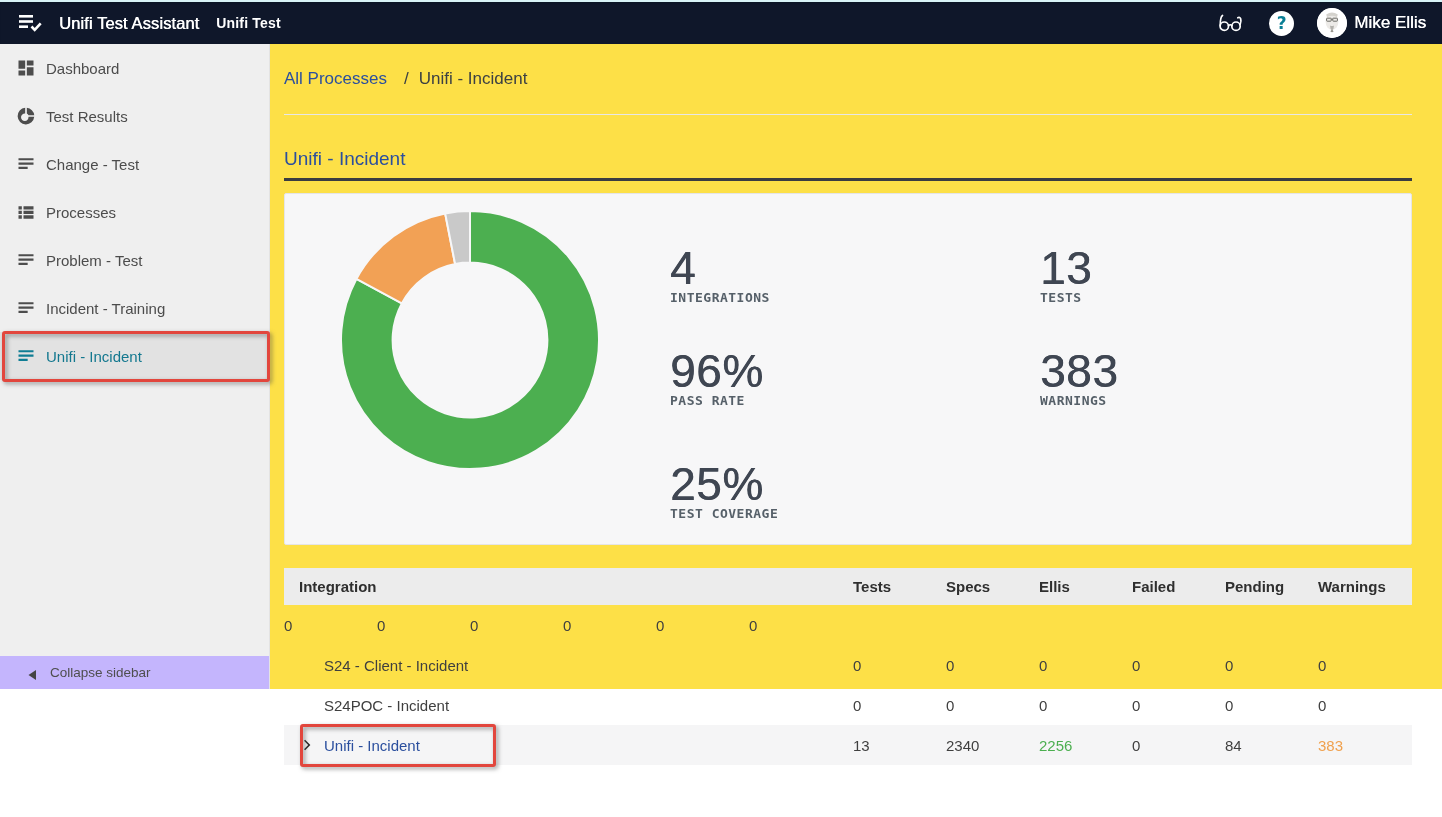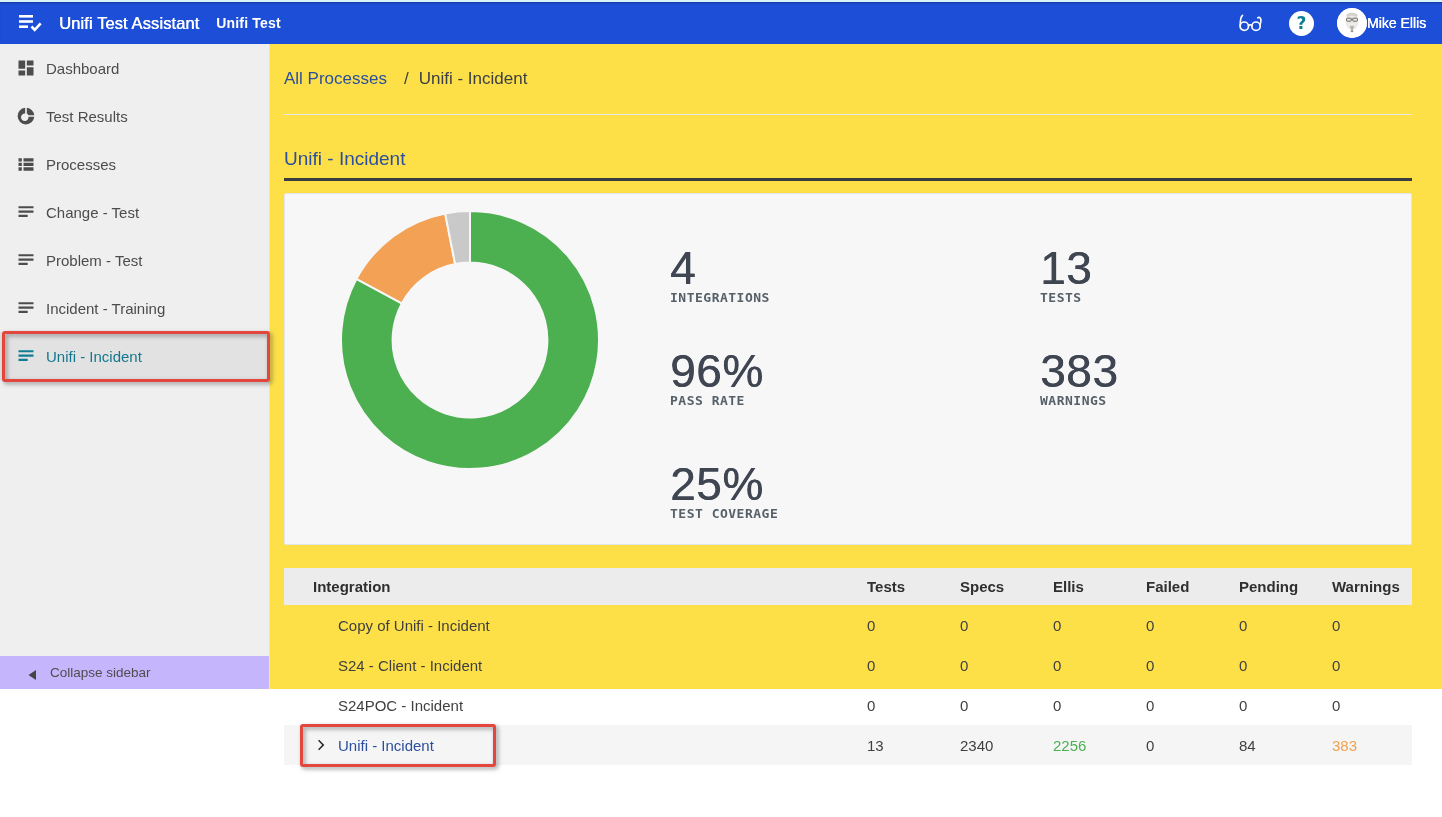--- a/index.html
+++ b/index.html
@@ -6,36 +6,36 @@
   html,body { width:1442px; height:817px; overflow:hidden; }
   body {
     font-family:"Liberation Sans", sans-serif;
     background:#ffffff;
     position:relative;
     color:#3f3f3f;
   }
   
   .top-strip { height:2px; background:#d8f3f7; }
   .topbar {
-    height:42px; background:#1d4ed8; display:flex; align-items:center;
+    height:42px; background:#0f172a; display:flex; align-items:center;
     color:#ffffff; padding:0 16px 0 18px;
     box-shadow: inset 0 2px 2px -1px rgba(0,20,30,.35);
   }
   .menu-icon { width:26px; height:22px; margin-right:15px; cursor:pointer; display:flex; align-items:center; }
   .app-title { font-size:16.5px; font-weight:400; text-shadow:.5px 0 0 currentColor; letter-spacing:.1px; margin-right:17px; white-space:nowrap; }
   .app-subtitle { font-size:14px; font-weight:600; letter-spacing:.2px; white-space:nowrap; }
   .topbar-right { margin-left:auto; display:flex; align-items:center; }
   .glasses-icon { width:30px; height:24px; cursor:pointer; }
   .help-icon {
     width:25px; height:25px; border-radius:50%; background:#ffffff; color:#087e94;
     font-size:17px; font-weight:700; display:flex; align-items:center; justify-content:center;
     margin-left:23px; cursor:pointer; font-family:"DejaVu Sans", sans-serif;
   }
   .avatar { width:30px; height:30px; border-radius:50%; background:#ffffff; margin-left:23px; overflow:hidden; cursor:pointer; }
-  .user-name { font-size:14px; font-weight:400; text-shadow:.4px 0 0 currentColor; cursor:pointer; }
+  .user-name { font-size:17px; font-weight:400; text-shadow:.4px 0 0 currentColor; margin-left:7px; cursor:pointer; }
 
   
   .shell { display:flex; height:645px; }
   .sidebar {
     width:270px; min-width:270px; background:#efefef; border-right:1px solid #e3e3e3;
     display:flex; flex-direction:column; position:relative;
   }
   .nav-item {
     height:48px; display:flex; align-items:center; padding-left:16px;
     color:#4c4c4c; font-size:15px; cursor:pointer;
@@ -79,21 +79,21 @@
     margin-top:4px; font-family:"DejaVu Sans Mono", monospace; font-size:13px; font-weight:700;
     color:#566069; letter-spacing:.5px;
   }
 
   
   .int-table { margin-top:23px; }
   .t-row { display:flex; align-items:center; }
   .t-head { height:37px; background:#ececec; font-weight:700; font-size:15px; color:#2f2f2f; }
   .t-body-row { height:40px; font-size:15px; color:#3f3f3f; }
   .t-body-row.highlight { background:#f5f5f6; }
-  .c-name { width:569px; padding-left:15px; display:flex; align-items:center;margin-left:14px; }
+  .c-name { width:569px; padding-left:15px; display:flex; align-items:center; }
   .t-body-row .c-name { padding-left:40px; }
   .t-body-row.expandable .c-name { padding-left:15px; }
   .c-num { width:93px; }
   .c-num.last { width:77px; }
   .expand-icon { width:14px; height:14px; margin-right:11px; color:#2b2b2b; flex:none; }
   .row-link { color:#2b4f9e; cursor:pointer; }
   .val-green { color:#4caf50; }
   .val-orange { color:#f0a14e; }
 
   
@@ -158,29 +158,29 @@
         </div>
         <div class="nav-item">
           <span class="nav-icon"><svg viewBox="0 0 24 24" width="20" height="20" fill="currentColor">
               <path d="M13 2.1 a10 10 0 0 1 8.9 8.9 L15 11 a4.2 4.2 0 0 0-2-2Z"></path>
               <path d="M11 2.1 a10 10 0 1 0 10.9 10.9 L15 13 a4.5 4.5 0 1 1-4-4Z"></path>
             </svg></span>
           <span>Test Results</span>
         </div>
         <div class="nav-item">
           <span class="nav-icon"><svg viewBox="0 0 24 24" width="20" height="20" fill="currentColor">
+              <path d="M3 5h18v2.6H3zM3 10.2h18v2.6H3zM3 15.4h11v2.6H3z"></path>
+            </svg></span>
+          <span>Change - Test</span>
+        </div>
+        <div class="nav-item">
+          <span class="nav-icon"><svg viewBox="0 0 24 24" width="20" height="20" fill="currentColor">
               <path d="M3 5h4v4H3zM9 5h12v4H9zM3 10.5h4v4H3zM9 10.5h12v4H9zM3 16h4v4H3zM9 16h12v4H9z"></path>
             </svg></span>
           <span>Processes</span>
-        </div>
-        <div class="nav-item">
-          <span class="nav-icon"><svg viewBox="0 0 24 24" width="20" height="20" fill="currentColor">
-              <path d="M3 5h18v2.6H3zM3 10.2h18v2.6H3zM3 15.4h11v2.6H3z"></path>
-            </svg></span>
-          <span>Change - Test</span>
         </div>
         <div class="nav-item">
           <span class="nav-icon"><svg viewBox="0 0 24 24" width="20" height="20" fill="currentColor">
               <path d="M3 5h18v2.6H3zM3 10.2h18v2.6H3zM3 15.4h11v2.6H3z"></path>
             </svg></span>
           <span>Problem - Test</span>
         </div>
         <div class="nav-item">
           <span class="nav-icon"><svg viewBox="0 0 24 24" width="20" height="20" fill="currentColor">
               <path d="M3 5h18v2.6H3zM3 10.2h18v2.6H3zM3 15.4h11v2.6H3z"></path>
@@ -254,23 +254,20 @@
           <div class="c-name">Integration</div>
           <div class="c-num">Tests</div>
           <div class="c-num">Specs</div>
           <div class="c-num">Ellis</div>
           <div class="c-num">Failed</div>
           <div class="c-num">Pending</div>
           <div class="c-num last">Warnings</div>
         </div>
       <div id="table-body">
           <div class="t-row t-body-row">
-            <div class="c-name">
-              <span>Copy of Unifi - Incident</span>
-            </div>
             <div class="c-num">0</div>
             <div class="c-num">0</div>
             <div class="c-num">0</div>
             <div class="c-num">0</div>
             <div class="c-num">0</div>
             <div class="c-num last">0</div>
           </div>
           <div class="t-row t-body-row">
             <div class="c-name">
               <span>S24 - Client - Incident</span>

